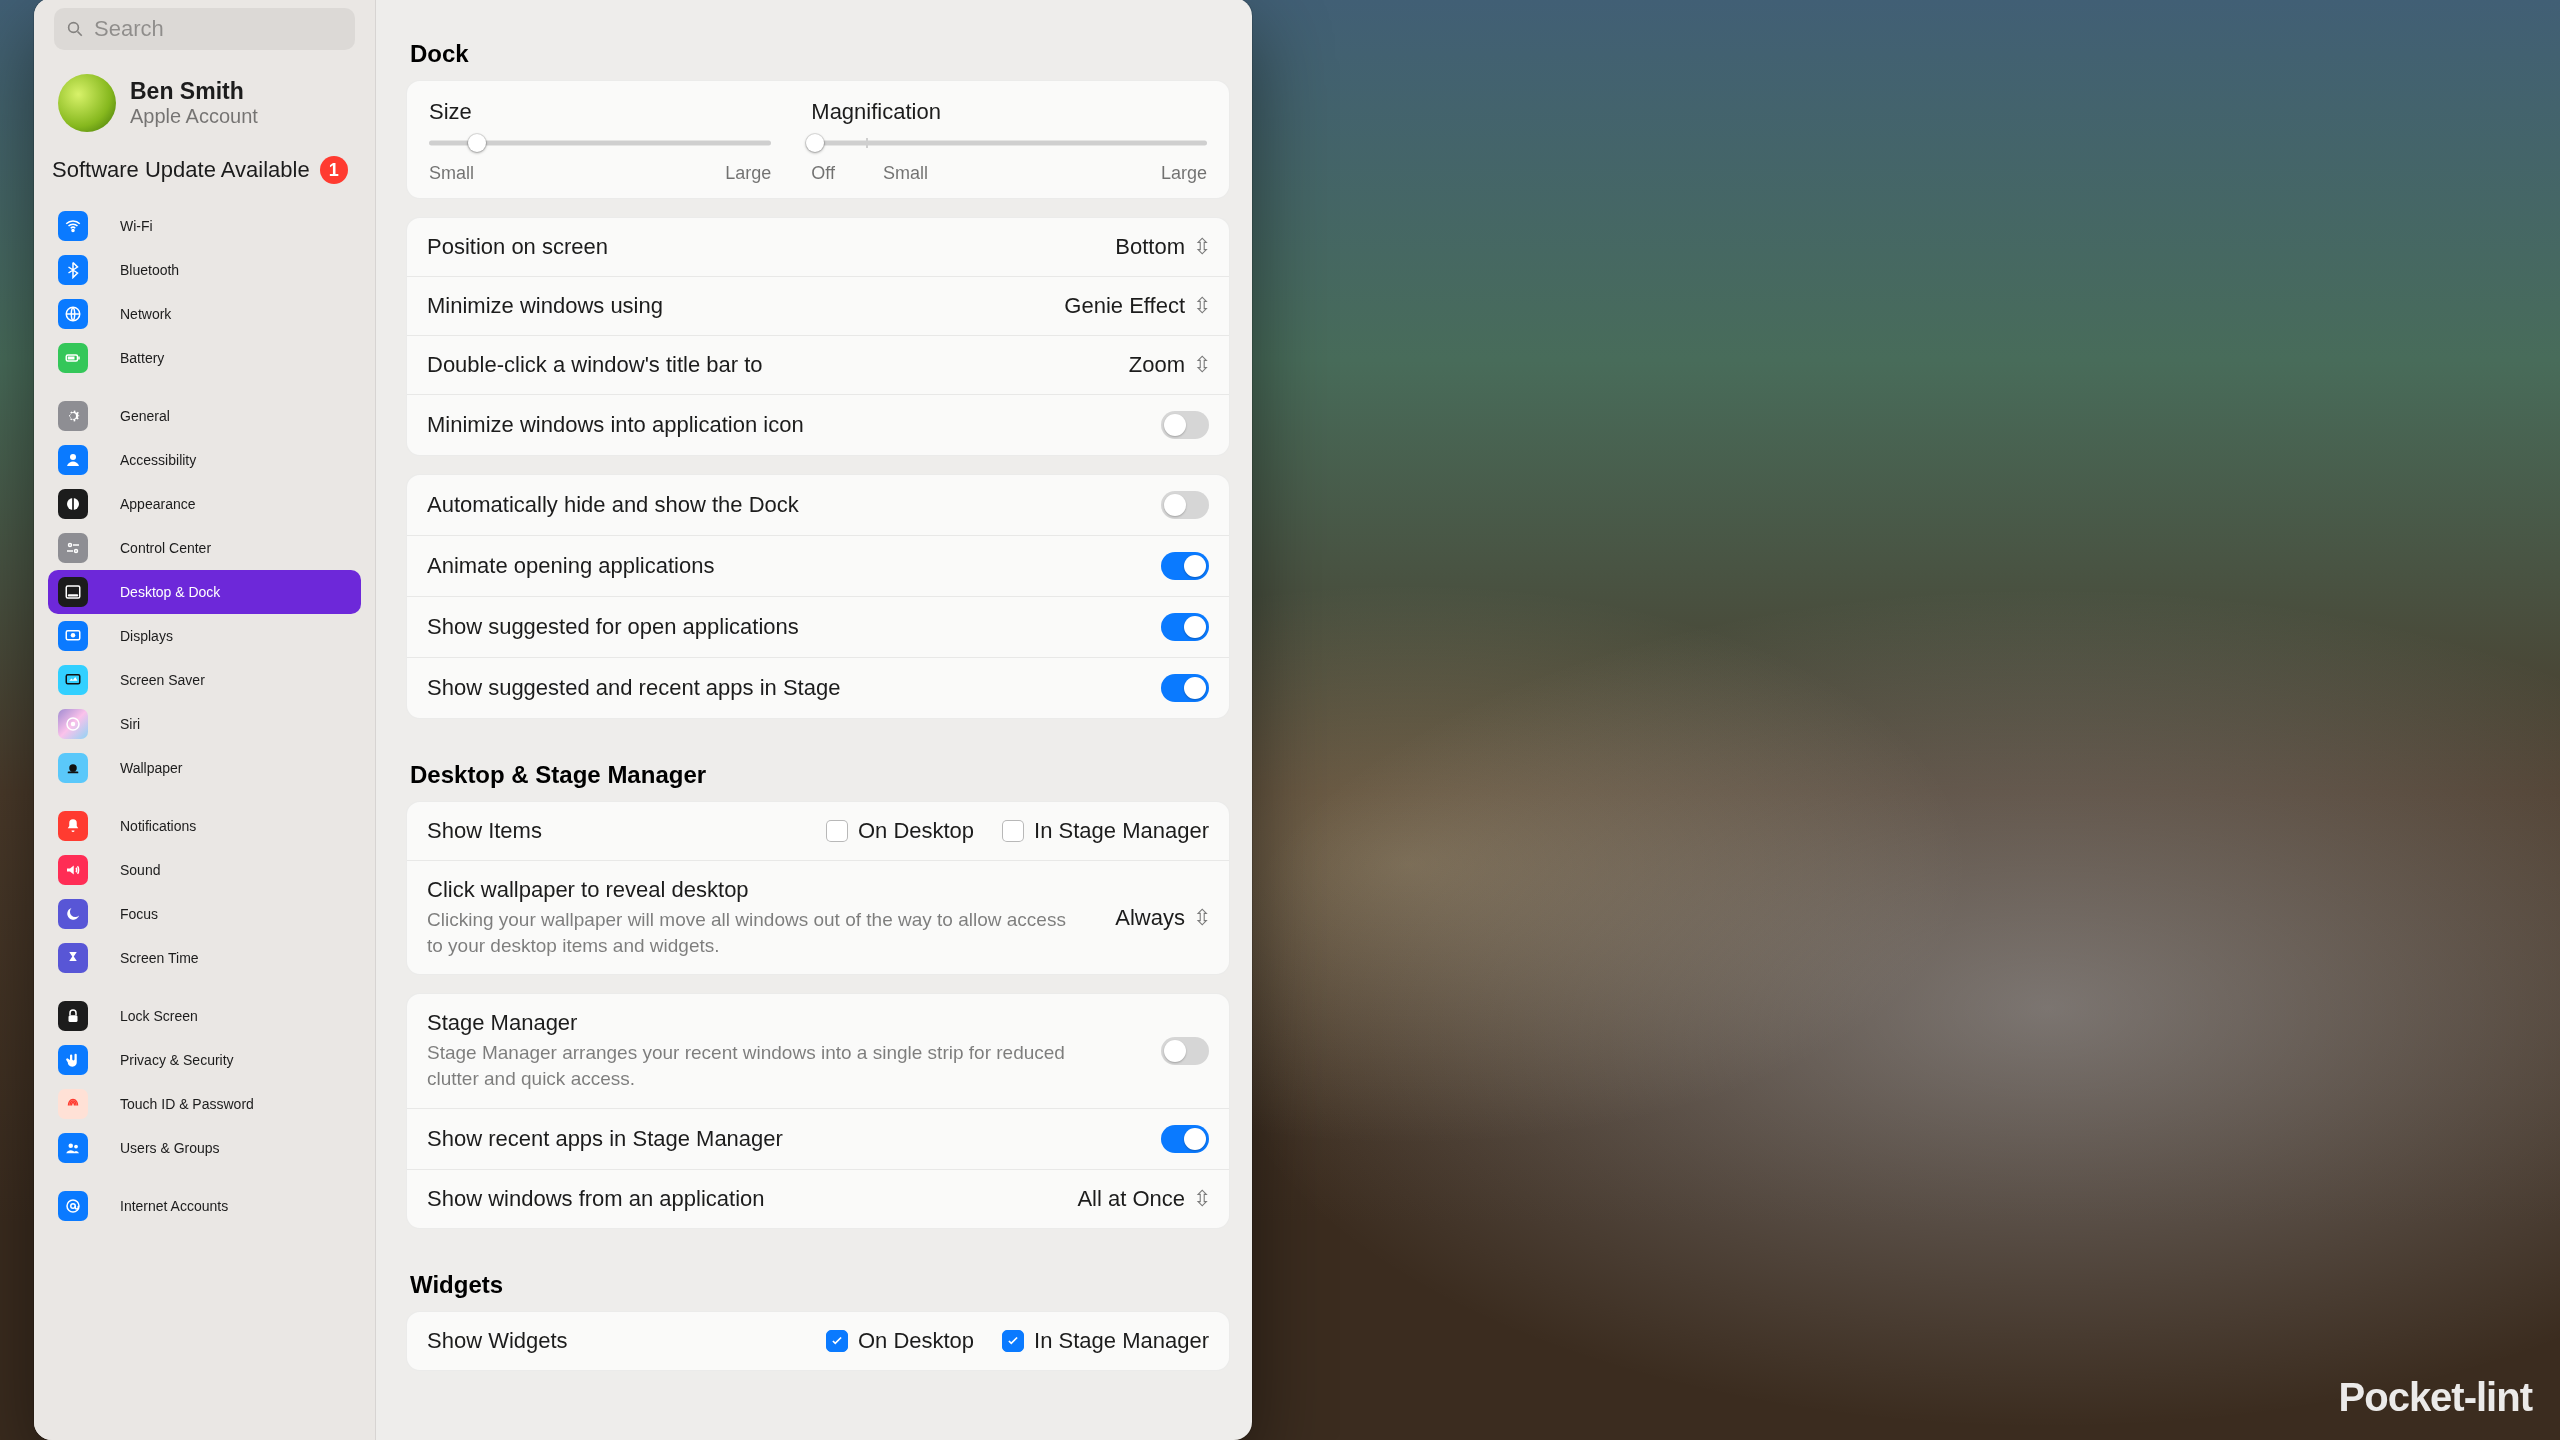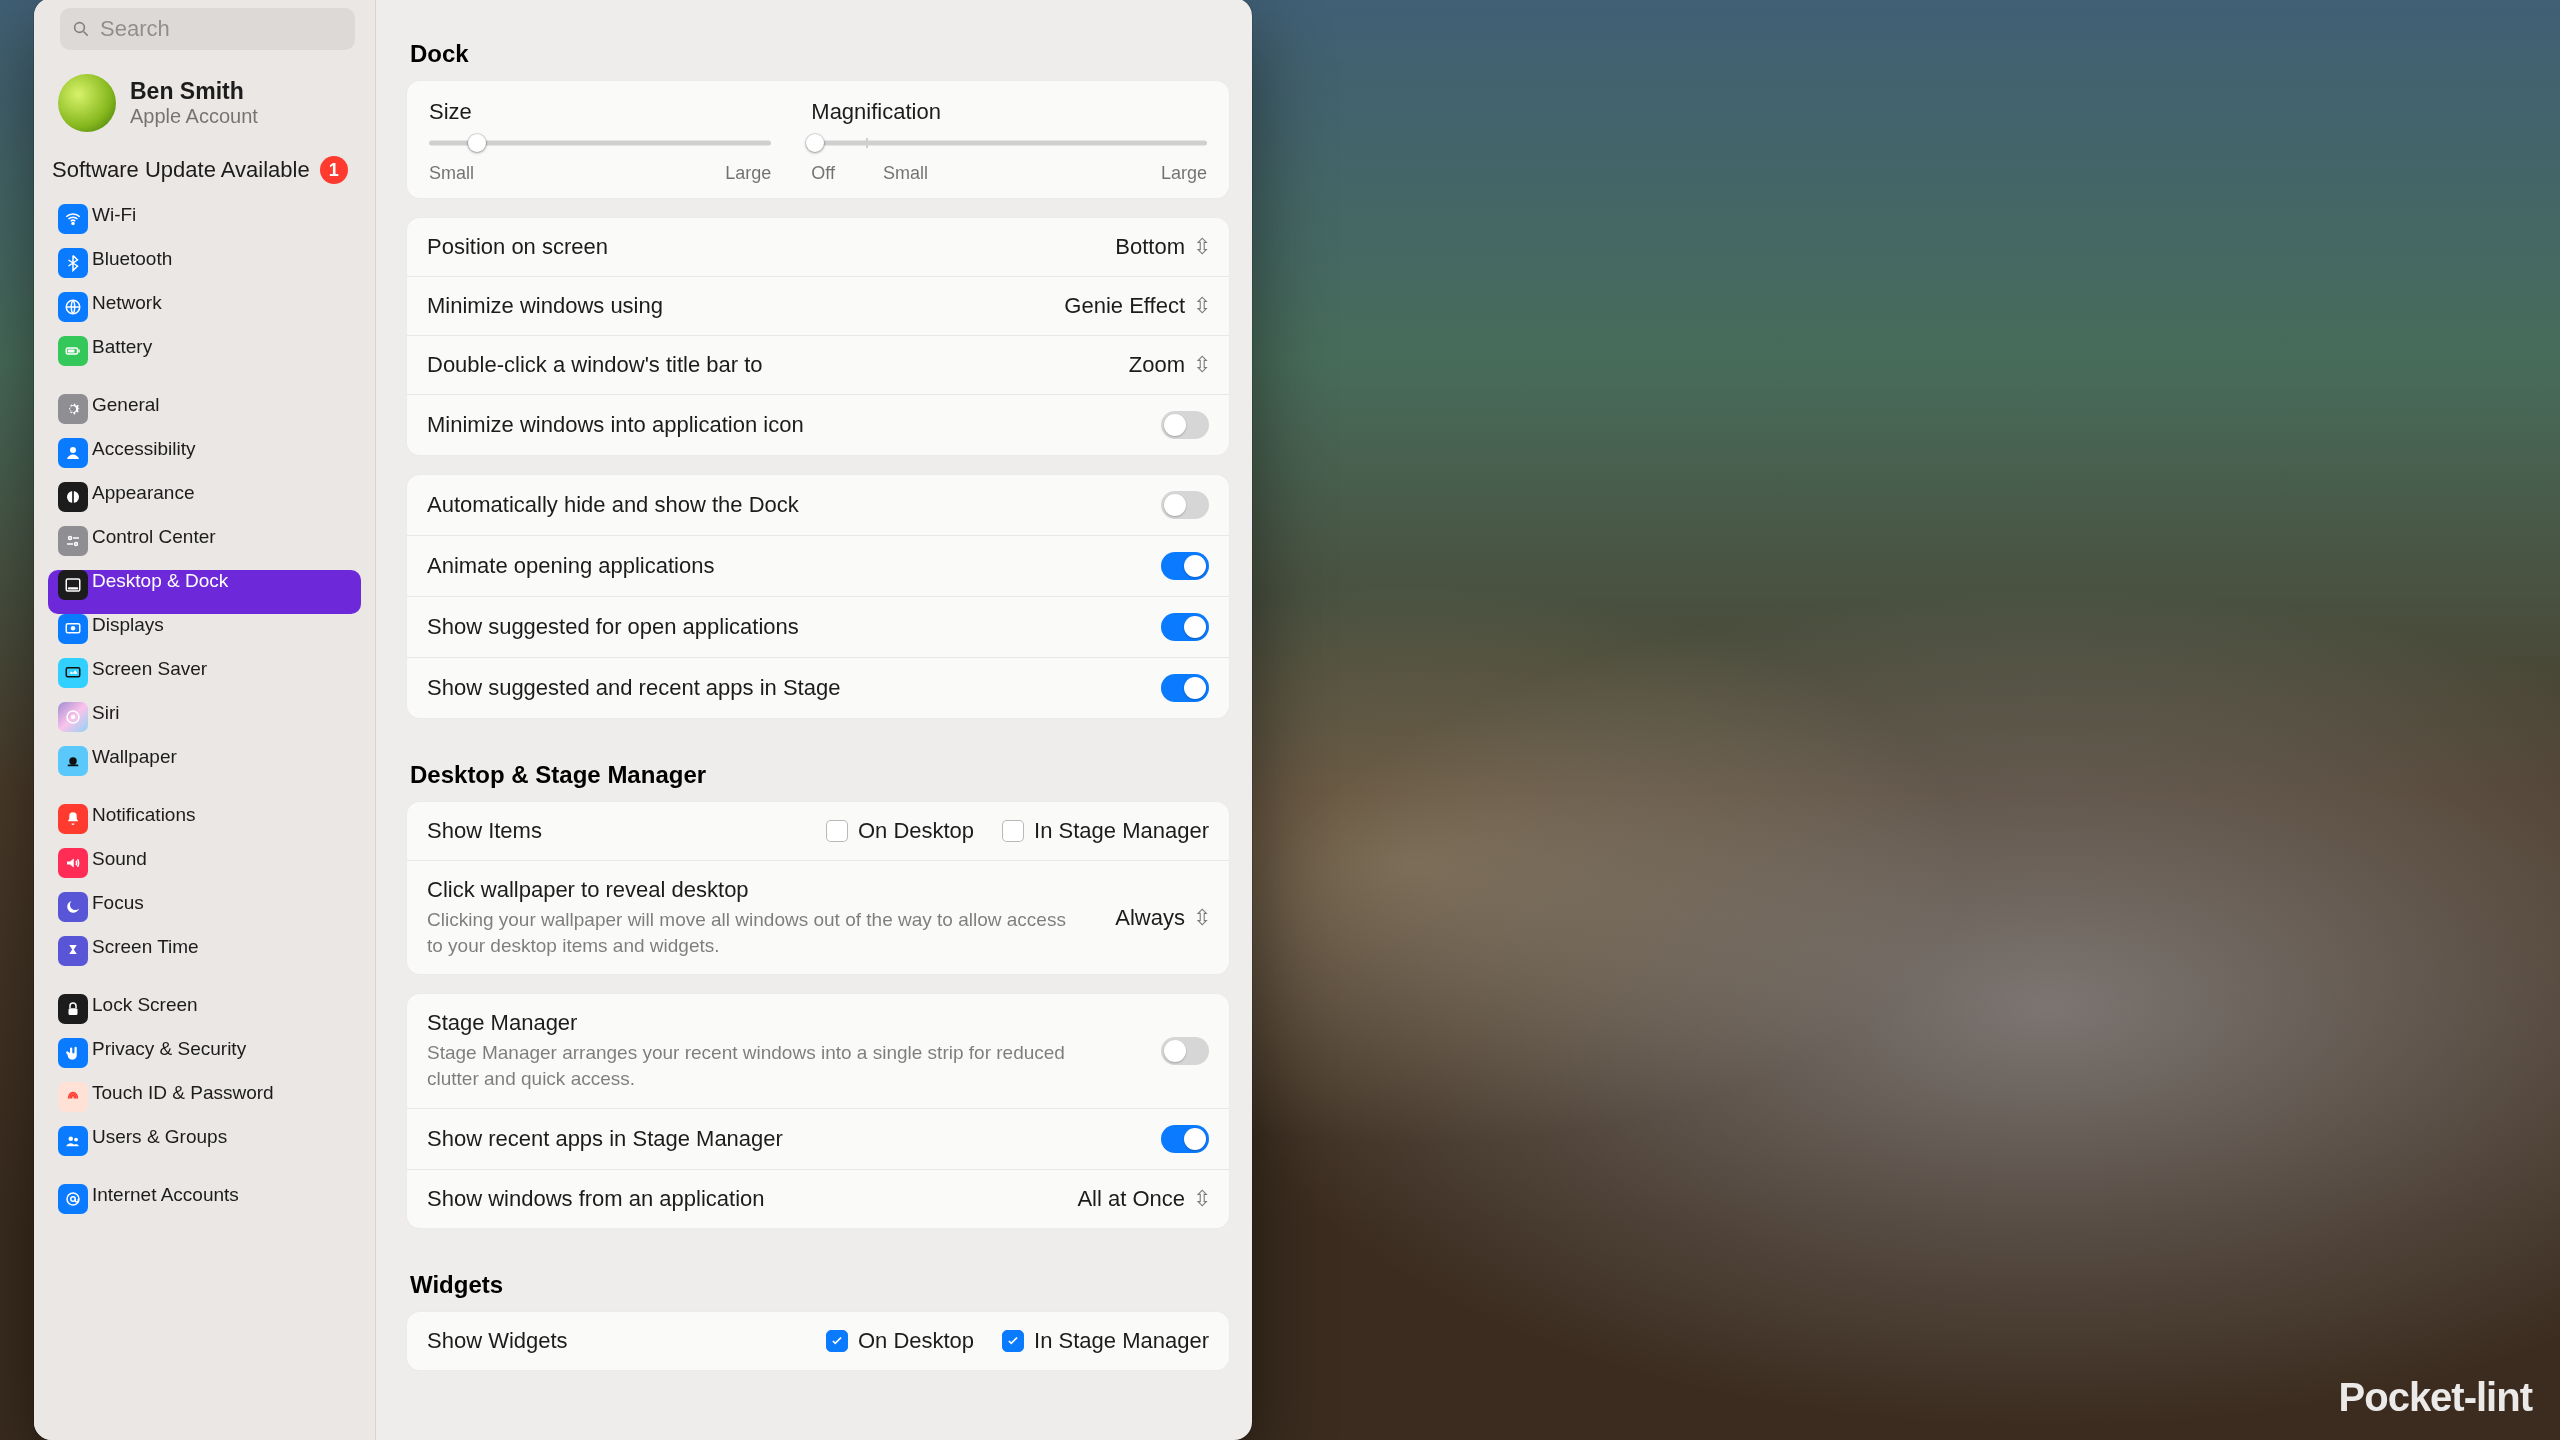--- a/index.html
+++ b/index.html
@@ -19,36 +19,36 @@
   position:absolute; left:34px; top:-2px;
   width:1218px; height:1442px;
   background:#eeedeb;
   border-radius:18px;
   box-shadow: 0 30px 80px rgba(0,0,0,0.45), 0 0 0 1px rgba(0,0,0,0.12);
   display:flex; overflow:hidden;
 }
 
 
 .sidebar { width:342px; flex:0 0 342px; background:rgba(233,230,227,0.92); border-right:1px solid rgba(0,0,0,0.08); padding:10px 14px 0 14px; overflow-y:auto; }
-.search { position:relative; margin:0 6px 16px 12px; }
+.search { position:relative; margin:0 6px 16px 6px; }
 .search input { width:100%; height:42px; border:none; border-radius:10px; background:rgba(0,0,0,0.06); padding:0 12px 0 40px; font-size:22px; color:#333; outline:none; }
 .search input::placeholder { color:rgba(0,0,0,0.35); }
 .search .mag { position:absolute; left:12px; top:50%; transform:translateY(-50%); width:18px; height:18px; color:rgba(0,0,0,0.4); }
 
 .account { display:flex; align-items:center; gap:14px; padding:8px 10px 14px 10px; border-radius:10px; }
 .avatar { width:58px; height:58px; border-radius:50%; background:radial-gradient(circle at 35% 35%, #d8f26a, #86b81e 60%, #3a6d07); }
 .acct-name { font-size:23px; font-weight:600; color:#1c1c1c; line-height:1.2; }
 .acct-sub { font-size:20px; color:rgba(0,0,0,0.5); }
 
 .update-row { display:flex; align-items:center; gap:10px; padding:10px 8px 18px 4px; }
 .update-text { font-size:22px; color:#1c1c1c; }
 .badge { min-width:28px; height:28px; border-radius:14px; background:#ff3b30; color:#fff; font-size:18px; font-weight:600; display:flex; align-items:center; justify-content:center; padding:0 6px; }
 
 .nav-group { padding:2px 0 16px 0; }
-.nav-item { display:flex; gap:4px; height:44px; padding:0 10px; border-radius:10px; font-size:19px; color:#1c1c1c; cursor:default; }
+.nav-item { display:flex; align-items:center; gap:32px; height:44px; padding:0 10px; border-radius:10px; font-size:14px; color:#1c1c1c; cursor:default; }
 .nav-item.selected { background:#6d28d9; color:#fff; }
 .nav-item.selected .icon { filter:none; }
 .nav-spacer { height:14px; }
 .icon { width:30px; height:30px; border-radius:7px; display:flex; align-items:center; justify-content:center; flex:0 0 30px; }
 .icon svg { width:18px; height:18px; }
 
 
 .content { flex:1; padding:0 22px 20px 30px; overflow-y:auto; }
 .section-title { font-size:24px; font-weight:700; color:#000000; margin:42px 0 12px 4px; }
 .section-title.first { margin-top:42px; }

